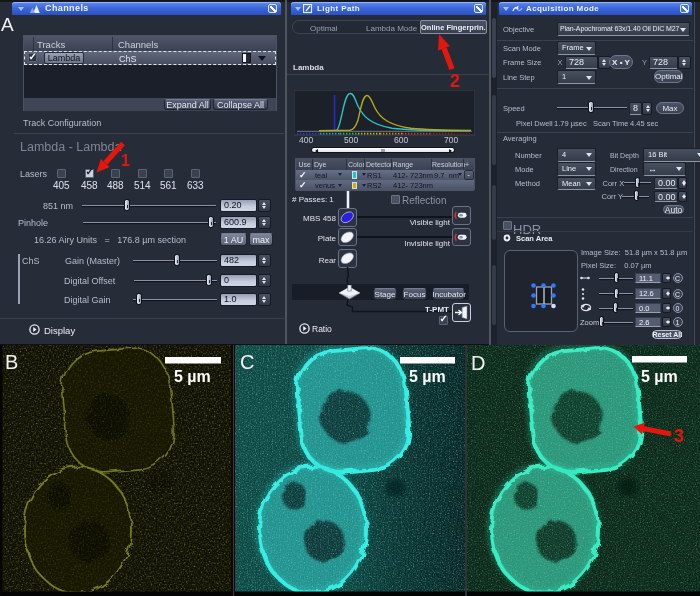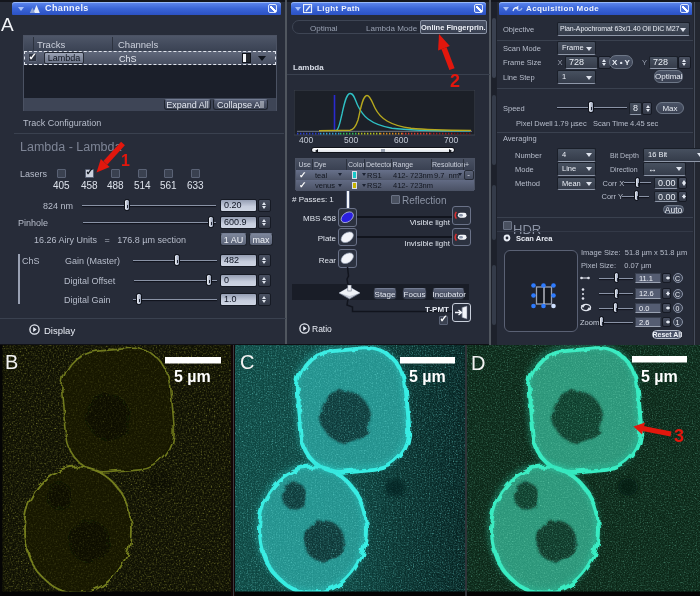--- a/index.html
+++ b/index.html
@@ -100,21 +100,21 @@
     <div class="cb" style="left:138px;top:169px"></div>
     <div class="cb" style="left:164px;top:169px"></div>
     <div class="cb" style="left:191px;top:169px"></div>
     <div class="wlbl" style="left:53px;top:181px">405</div>
     <div class="wlbl" style="left:81px;top:181px">458</div>
     <div class="wlbl" style="left:107px;top:181px">488</div>
     <div class="wlbl" style="left:134px;top:181px">514</div>
     <div class="wlbl" style="left:160px;top:181px">561</div>
     <div class="wlbl" style="left:187px;top:181px">633</div>
 
-    <div class="lbl" style="left:43px;top:201px">824 nm</div>
+    <div class="lbl" style="left:43px;top:201px">851 nm</div>
     <div class="track" style="left:82px;top:205px;width:134px"></div>
     <div class="knob" style="left:124px;top:199px"></div>
     <div class="lightbox" style="left:220px;top:199px;width:37px;height:13px;line-height:11px">0.20</div>
     <div class="ud" style="left:258px;top:199px;height:13px"></div>
 
     <div class="lbl" style="left:18px;top:218px">Pinhole</div>
     <div class="track" style="left:83px;top:222px;width:133px"></div>
     <div class="knob" style="left:208px;top:216px"></div>
     <div class="lightbox" style="left:220px;top:216px;width:37px;height:13px;line-height:11px">600.9</div>
     <div class="ud" style="left:258px;top:216px;height:13px"></div>

